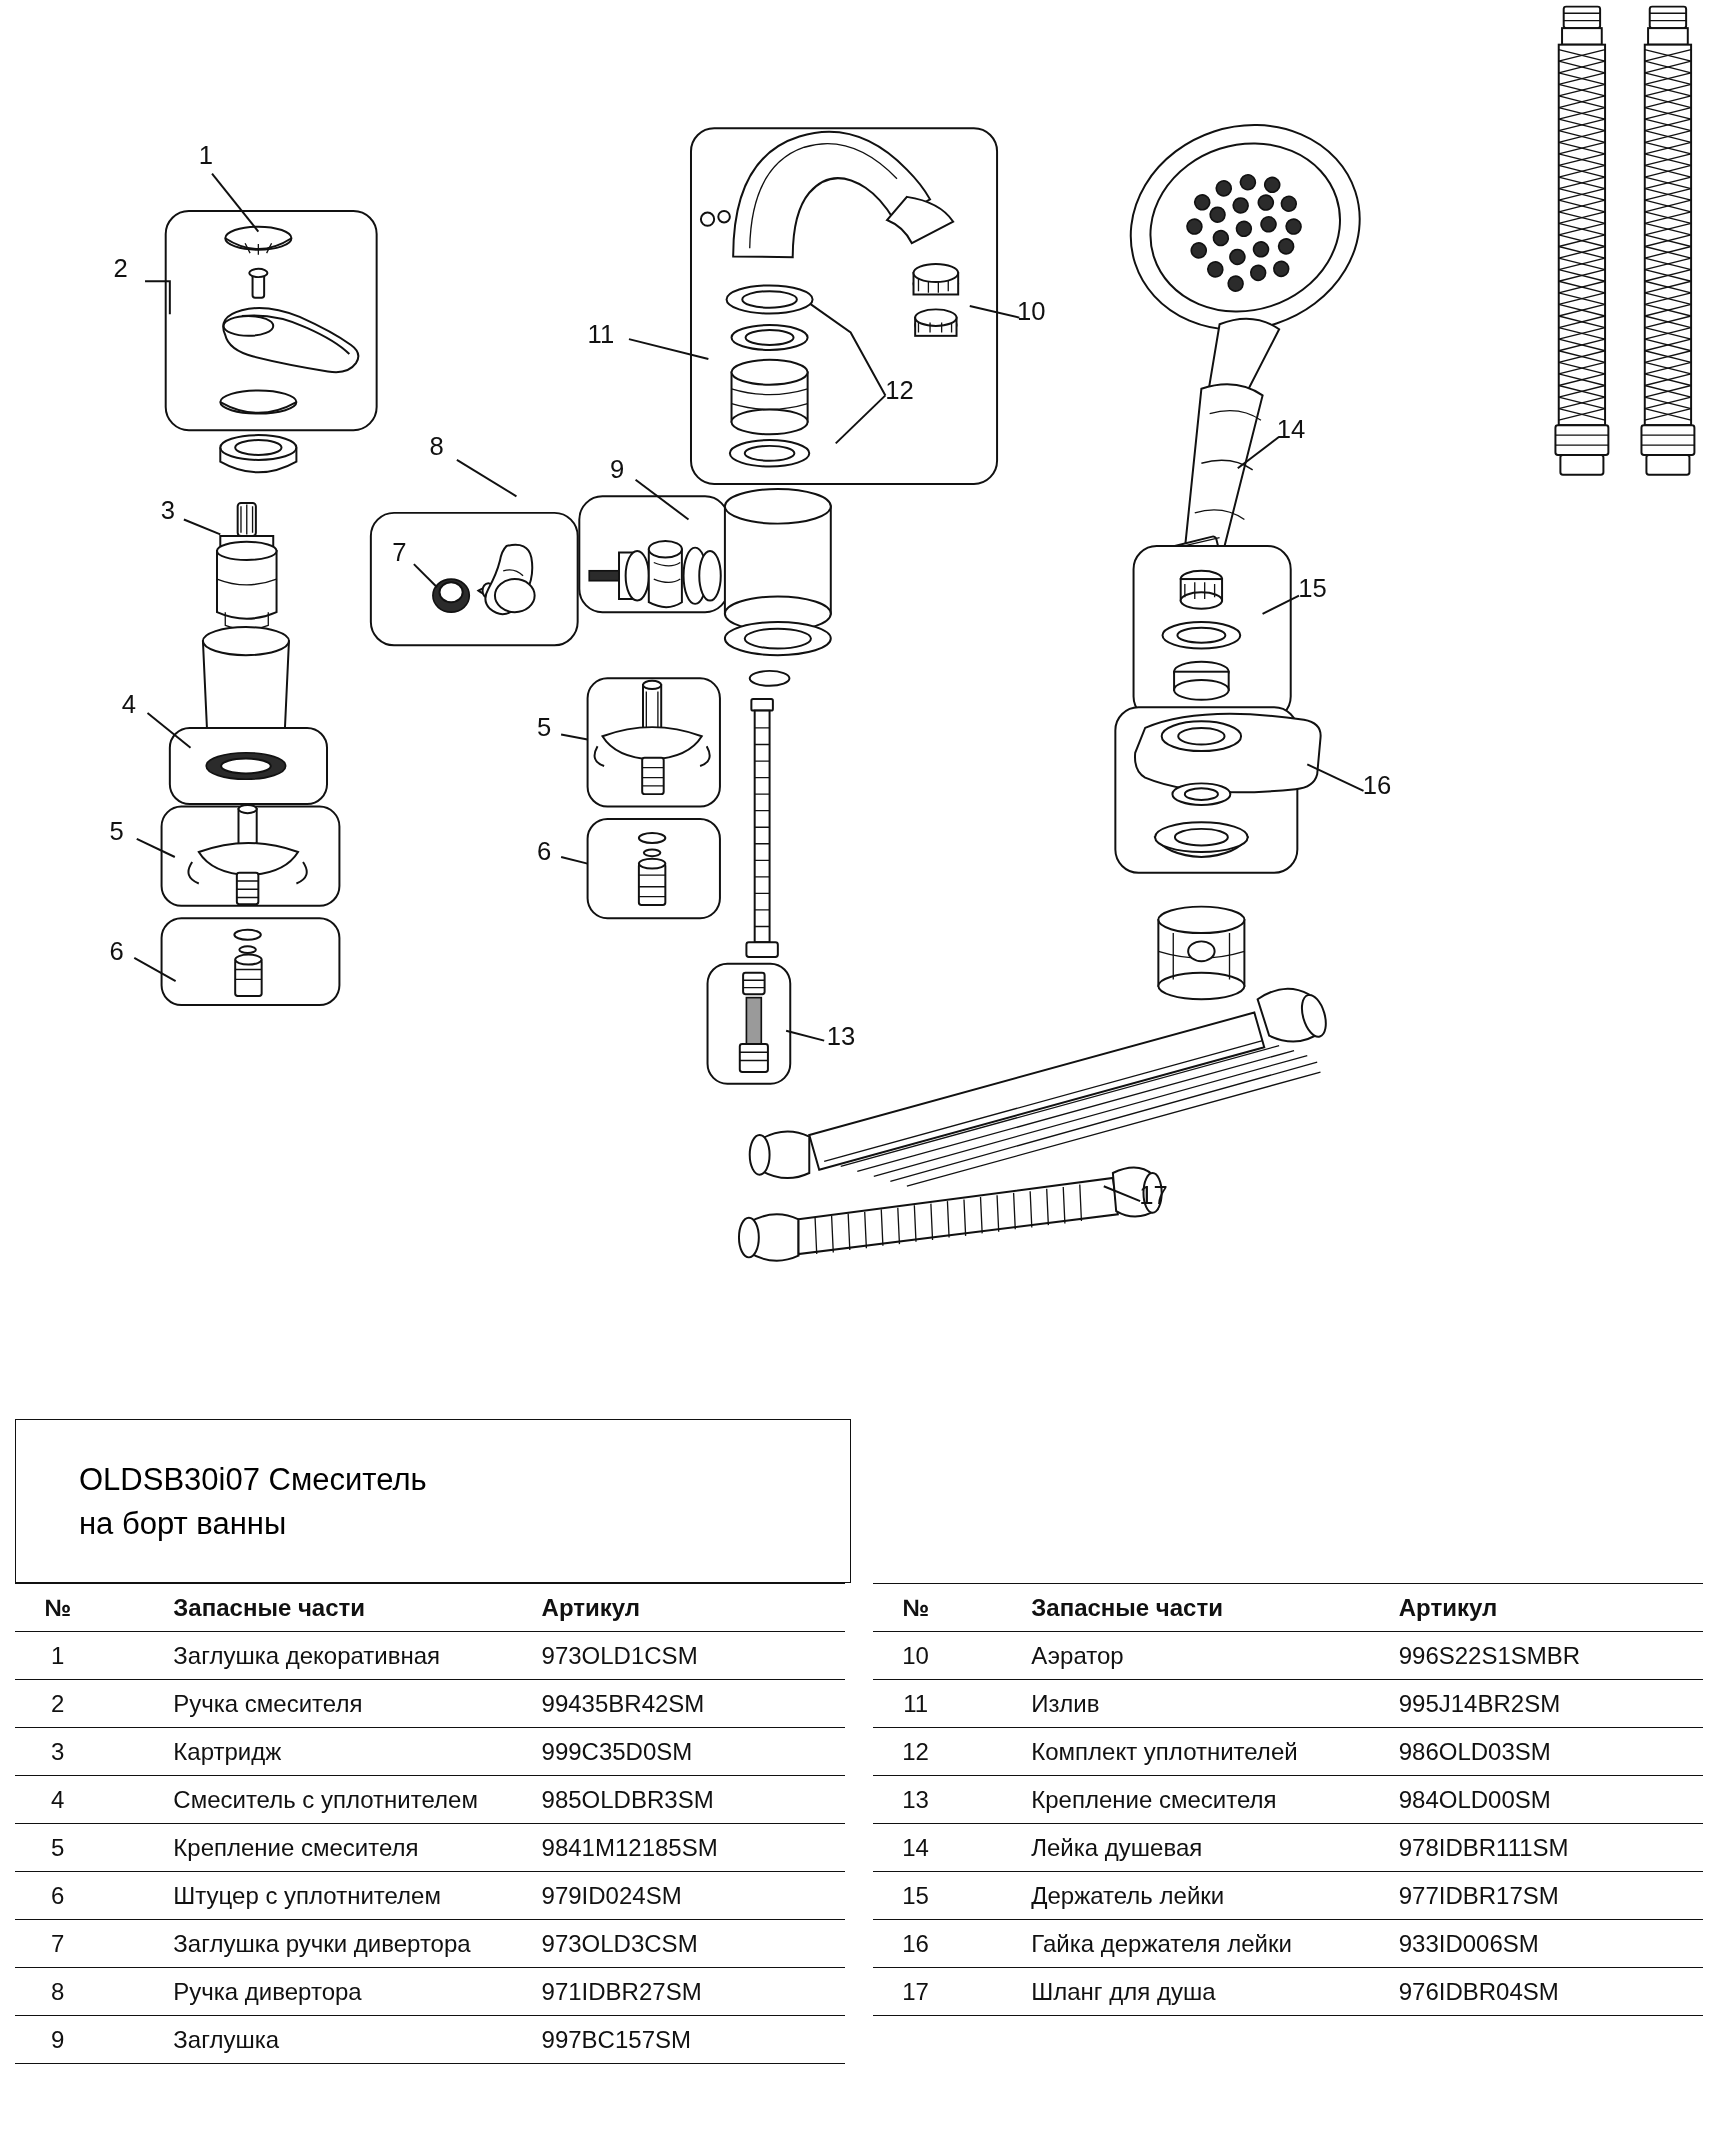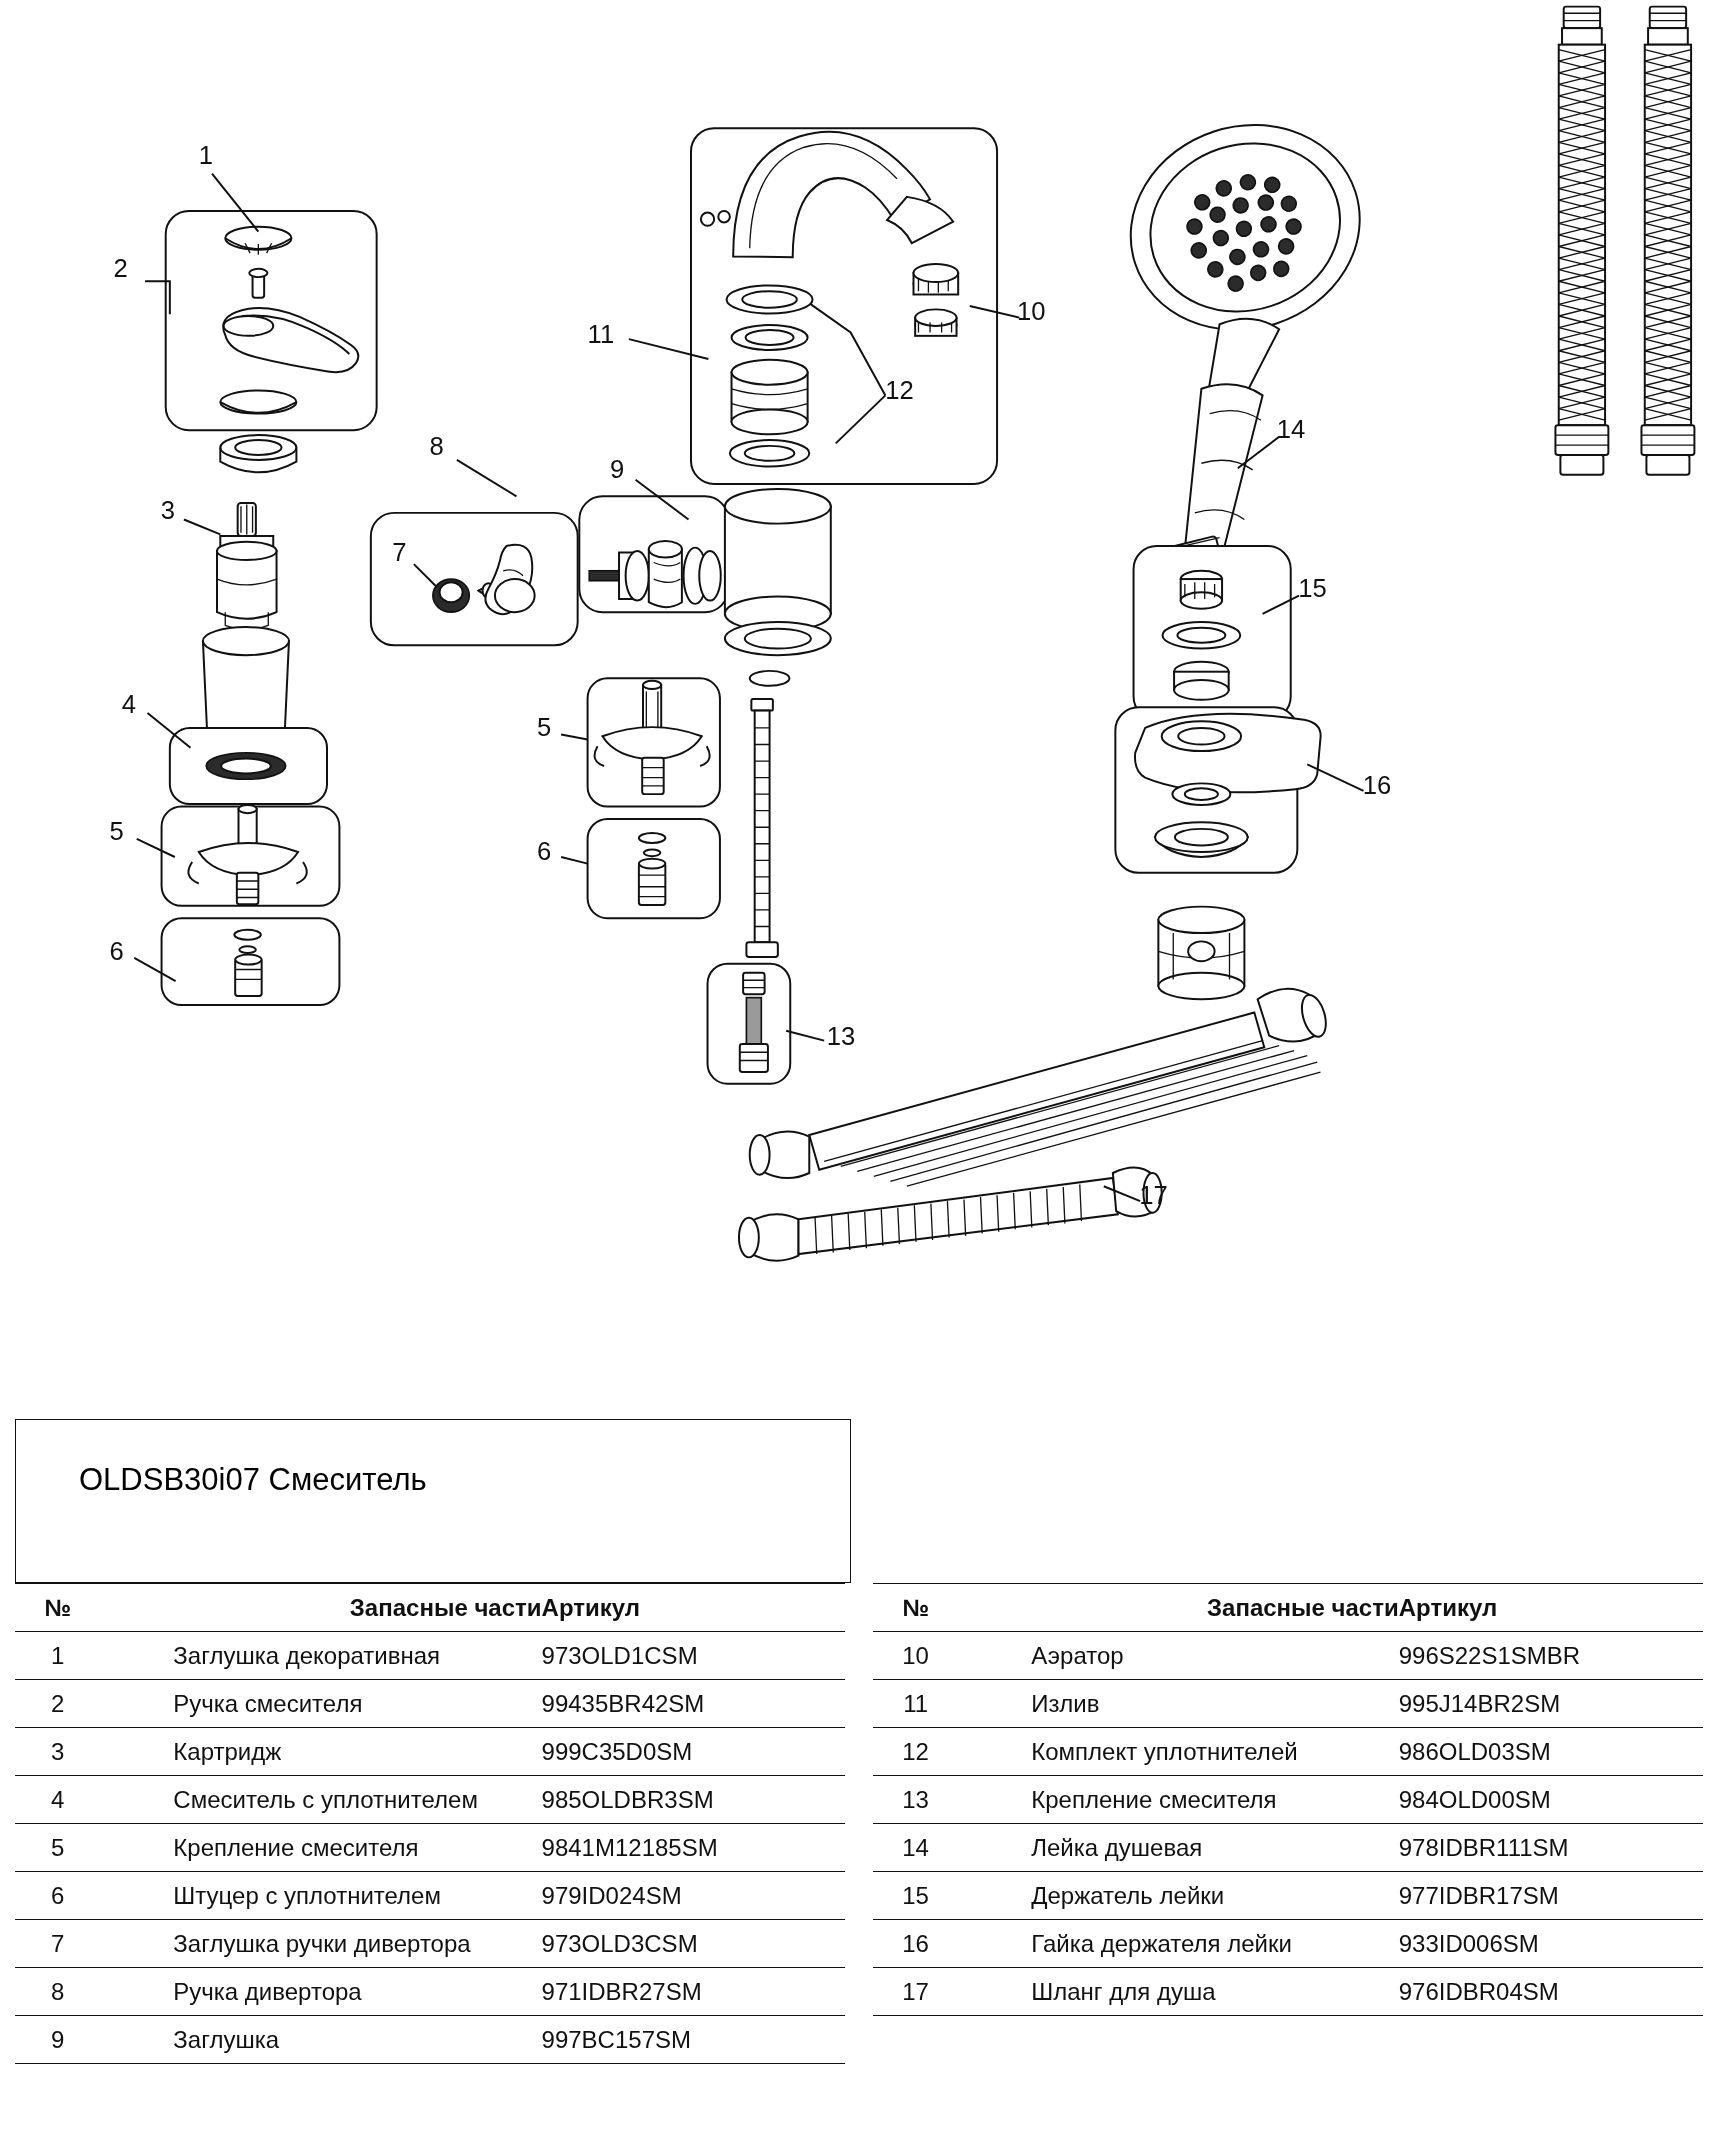--- a/index.html
+++ b/index.html
@@ -75,21 +75,21 @@
   .col-num    { width: 98px;  text-align: center; }
   .col-name   { width: 414px;  text-align: left; padding-left: 73px !important; }
   .col-art    { width: 331px;  text-align: left; }
   .tbl-wrap {
     display: flex;
     flex-direction: row;
     align-items: flex-start;
   }
   .tbl-left  { margin-right: 0; }
   .tbl-right { margin-left: 28px; }
-  .hdr-name  { padding-left: 73px !important; text-align: right; }
+  .hdr-name  { padding-left: 73px !important; }
 </style>
 </head>
 <body>
 
 <div id="diagram">
 <svg width="1717" height="1398" viewBox="0 0 2075 1690" xmlns="http://www.w3.org/2000/svg">
   <defs>
     <style>
       .ln   { fill:none; stroke:#111; stroke-width:2.4; }
       .lnT  { fill:none; stroke:#111; stroke-width:1.6; }
@@ -417,20 +417,21 @@
     <text class="callout-num" x="1647" y="960">16</text>
     <text class="callout-num" x="649" y="890">5</text>
     <text class="callout-num" x="649" y="1040">6</text>
     <text class="callout-num" x="1377" y="1456">17</text>
   </g>
 </svg>
 </div>
 
 <div id="title-block">
   <div class="t-line first">OLDSB30i07 Смеситель</div>
+  <div class="t-line">на борт ванны</div>
 </div>
 
 <div id="tables">
   <div class="tbl-wrap">
     <table class="parts tbl-left">
       <thead>
         <tr>
           <th class="col-num">№</th>
           <th class="col-name hdr-name">Запасные части</th>
           <th class="col-art">Артикул</th>

